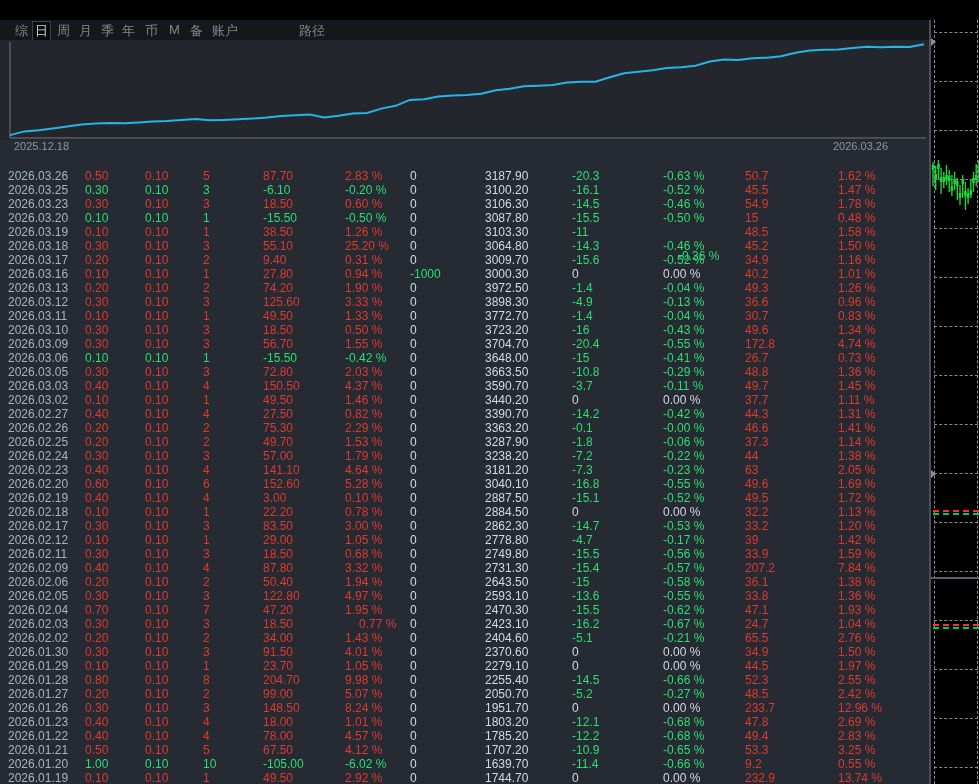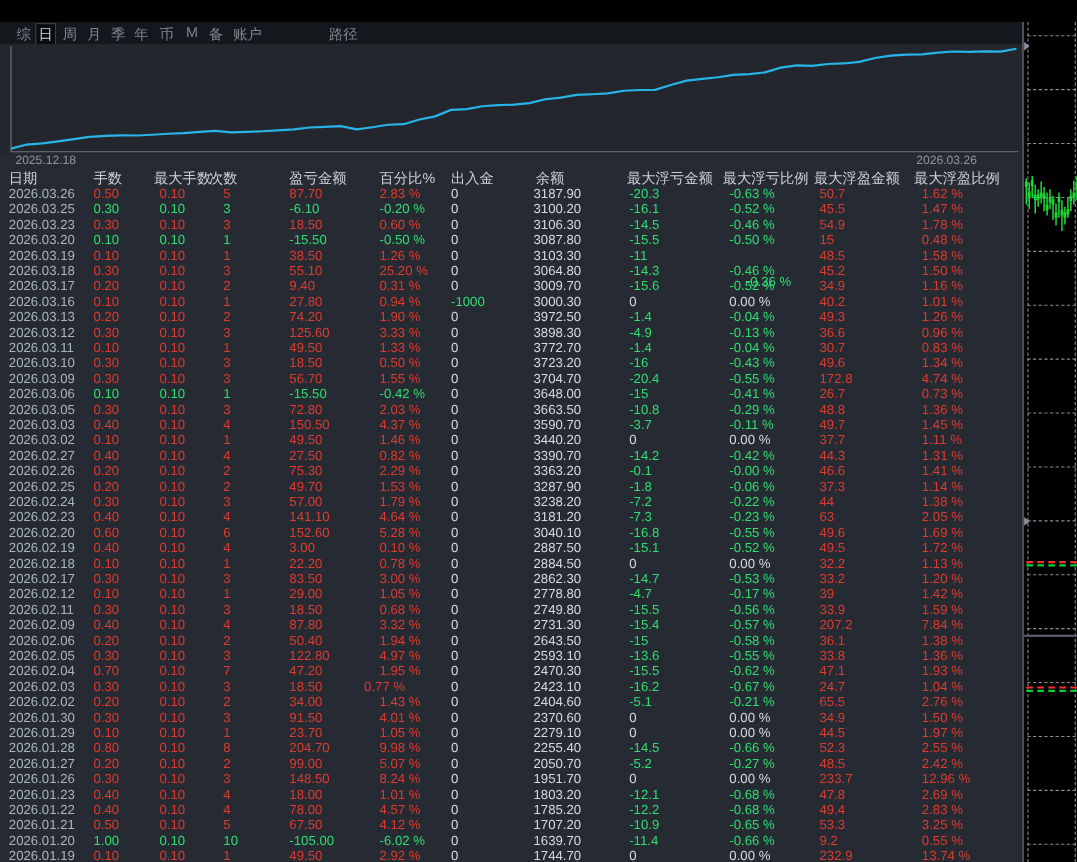--- a/index.html
+++ b/index.html
@@ -70,34 +70,20 @@
           <path d="M10,2 L10,98 L926,98" stroke="#70767e" fill="none"></path>
           <polyline points="10.0,95.1 24.3,91.4 38.6,90.3 52.8,88.5 67.1,86.5 81.4,84.5 95.7,83.6 110.0,83.1 124.3,83.2 138.5,82.5 152.8,81.6 167.1,81.0 181.4,79.9 195.7,79.0 209.9,80.3 224.2,79.9 238.5,79.3 252.8,78.5 267.1,77.6 281.3,75.9 295.6,75.3 309.9,74.6 324.2,77.6 338.5,75.7 352.8,73.4 367.0,72.9 381.3,68.6 395.6,65.8 409.9,59.9 424.2,59.2 438.4,56.6 452.7,55.6 467.0,55.1 481.3,53.7 495.6,50.2 509.8,48.7 524.1,46.2 538.4,45.7 552.7,44.9 567.0,42.5 581.3,41.8 595.5,41.7 609.8,37.3 624.1,33.3 638.4,31.7 652.7,30.2 666.9,28.1 681.2,27.3 695.5,25.8 709.8,21.5 724.1,19.4 738.3,19.9 752.6,18.2 766.9,17.7 781.2,16.3 795.5,12.7 809.8,10.5 824.0,9.7 838.3,9.5 852.6,7.9 866.9,6.8 881.2,7.2 895.4,6.7 909.7,6.9 924.0,4.3" fill="none" stroke="#27b4e8" stroke-width="2"></polyline>
         </svg>
     </div>
 
     <div class="labels">
       <span class="xlabel" style="left:14px">2025.12.18</span>
       <span class="xlabel" style="left:833px">2026.03.26</span>
     </div>
 
-    <div class="thead" id="thead">
-        <span style="left: 8px;">日期</span>
-        <span style="left: 85px;">手数</span>
-        <span style="left: 140px;">最大手数</span>
-        <span style="left: 190px;">次数</span>
-        <span style="left: 263px;">盈亏金额</span>
-        <span style="left: 345px;">百分比%</span>
-        <span style="left: 410px;">出入金</span>
-        <span style="left: 487px;">余额</span>
-        <span style="left: 570px;">最大浮亏金额</span>
-        <span style="left: 657px;">最大浮亏比例</span>
-        <span style="left: 740px;">最大浮盈金额</span>
-        <span style="left: 831px;">最大浮盈比例</span>
-      </div>
     <div class="tbody" id="tbody">
         <div class="row">
           <span class="d" style="left: 8px;">2026.03.26</span>
           <span class="r" style="left: 85px;">0.50</span>
           <span class="r" style="left: 145px;">0.10</span>
           <span class="r" style="left: 203px;">5</span>
           <span class="r" style="left: 263px;">87.70</span>
           <span class="r" style="left: 345px;">2.83 %</span>
           <span class="w" style="left: 410px;">0</span>
           <span class="w" style="left: 485px;">3187.90</span>
@@ -539,21 +525,21 @@
           <span class="g" style="left: 663px;">-0.62 %</span>
           <span class="r" style="left: 745px;">47.1</span>
           <span class="r" style="left: 838px;">1.93 %</span>
         </div>
         <div class="row">
           <span class="d" style="left: 8px;">2026.02.03</span>
           <span class="r" style="left: 85px;">0.30</span>
           <span class="r" style="left: 145px;">0.10</span>
           <span class="r" style="left: 203px;">3</span>
           <span class="r" style="left: 263px;">18.50</span>
-          <span class="r" style="left: 331px; text-align: center;">0.77 %</span>
+          <span class="r" style="left: 359px; text-align: center;">0.77 %</span>
           <span class="w" style="left: 410px;">0</span>
           <span class="w" style="left: 485px;">2423.10</span>
           <span class="g" style="left: 572px;">-16.2</span>
           <span class="g" style="left: 663px;">-0.67 %</span>
           <span class="r" style="left: 745px;">24.7</span>
           <span class="r" style="left: 838px;">1.04 %</span>
         </div>
         <div class="row">
           <span class="d" style="left: 8px;">2026.02.02</span>
           <span class="r" style="left: 85px;">0.20</span>

